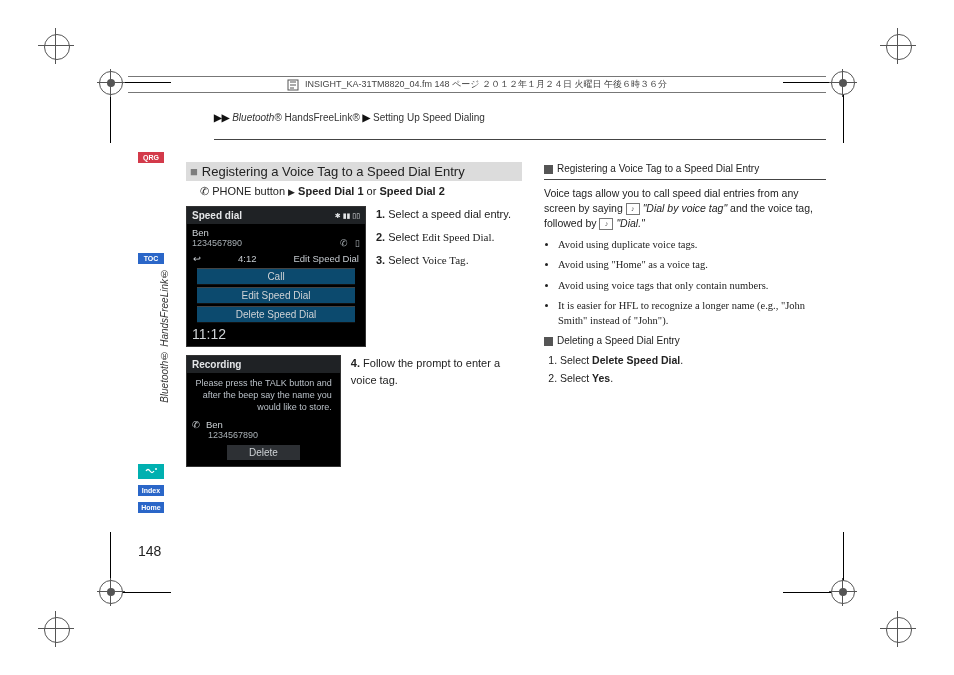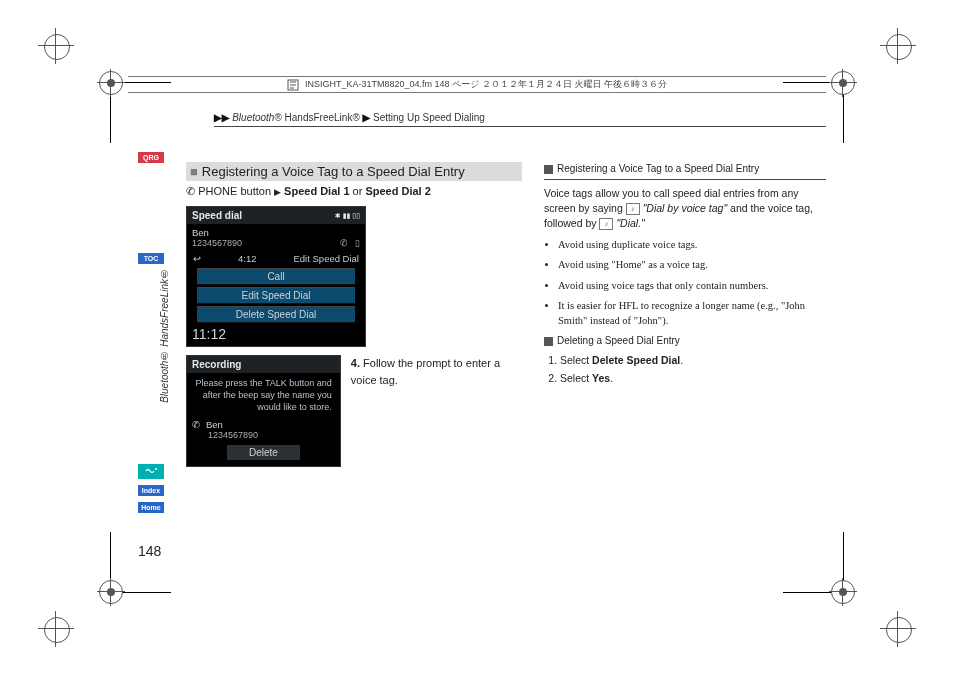--- a/index.html
+++ b/index.html
@@ -53,21 +53,21 @@
     border-top:1px solid #777;
     border-bottom:1px solid #777;
     display:flex; gap:6px; align-items:center; padding:1px 0;justify-content:center;
   }
   .ph-icon { width:12px;height:12px;display:inline-block;}
 
   .breadcrumb {
     position:absolute; left: 214px; top: 112px;
     font-size: 10px; color:#333;
     border-bottom: 1px solid #444;
-    padding-bottom: 3px;
+    padding-bottom: 16px;
     right: 128px;
   }
   .breadcrumb .bc-arrow{color:#111;font-weight:bold;}
 
   
   .side-tabs { position:absolute; left: 138px; top: 152px; display:flex;flex-direction:column;gap:0;}
   .side-tab {
     font-size: 7px; font-weight:bold; color:#fff; padding:2px 3px; width:20px; text-align:center;
   }
   .tab-qrg { background:#d33a4a; margin-bottom:90px;}
@@ -89,21 +89,21 @@
   }
   .col-left { width: 336px; }
   .col-right { flex:1; font-size: 10.5px; line-height: 1.45; }
 
   .section-title {
     background:#dcdcdc; font-size: 13px; font-weight:normal; color:#222;
     padding: 2px 4px; display:flex;align-items:center;gap:4px;
   }
   .section-title .sq{color:#7d7d7d;font-size:13px;}
 
-  .path-line { font-size: 11px; margin-top: 4px; color:#222;}
+  .path-line { font-size: 11px; margin-top: 4px; color:#222;margin-left:14px;}
   .path-line .tri{font-size:9px;}
 
   .left-row { display:flex; gap:10px; margin-top:8px; }
   .screenshot {
     width: 178px; background:#000; color:#cdd2d6; font-size:9.5px;
     border:1px solid #333;
   }
   .scr-bar { background:#1f2225; color:#e4e6e8; font-weight:bold; padding:3px 5px; font-size:10px; display:flex;justify-content:space-between;align-items:center;}
   .scr-body { padding:3px 5px; }
   .scr-sub { color:#a9b0b5; font-size:9px;}
@@ -249,20 +249,34 @@
           <span>↩</span>
           <span>4:12</span>
           <span>Edit Speed Dial</span>
         </div>
         <div class="scr-btn">Call</div>
         <div class="scr-btn">Edit Speed Dial</div>
         <div class="scr-btn">Delete Speed Dial</div>
         <div class="scr-time">11:12</div>
       </div>
 
+      <ul class="steps">
+        <li>
+          <span class="num">1.</span>
+          <span>Select a speed dial entry.</span>
+        </li>
+        <li>
+          <span class="num">2.</span>
+          <span>Select </span><span style="font-family:Georgia,serif;">Edit Speed Dial</span><span>.</span>
+        </li>
+        <li>
+          <span class="num">3.</span>
+          <span>Select </span><span style="font-family:Georgia,serif;">Voice Tag</span><span>.</span>
+        </li>
+      </ul>
     </div>
 
     <div class="left-row">
 
       <div class="screenshot">
         <div class="scr-bar">
           <span>Recording</span>
         </div>
         <div class="scr-center">Please press the TALK button and after the beep say the name you would like to store.</div>
         <div class="scr-body" style="padding-top:0;">

